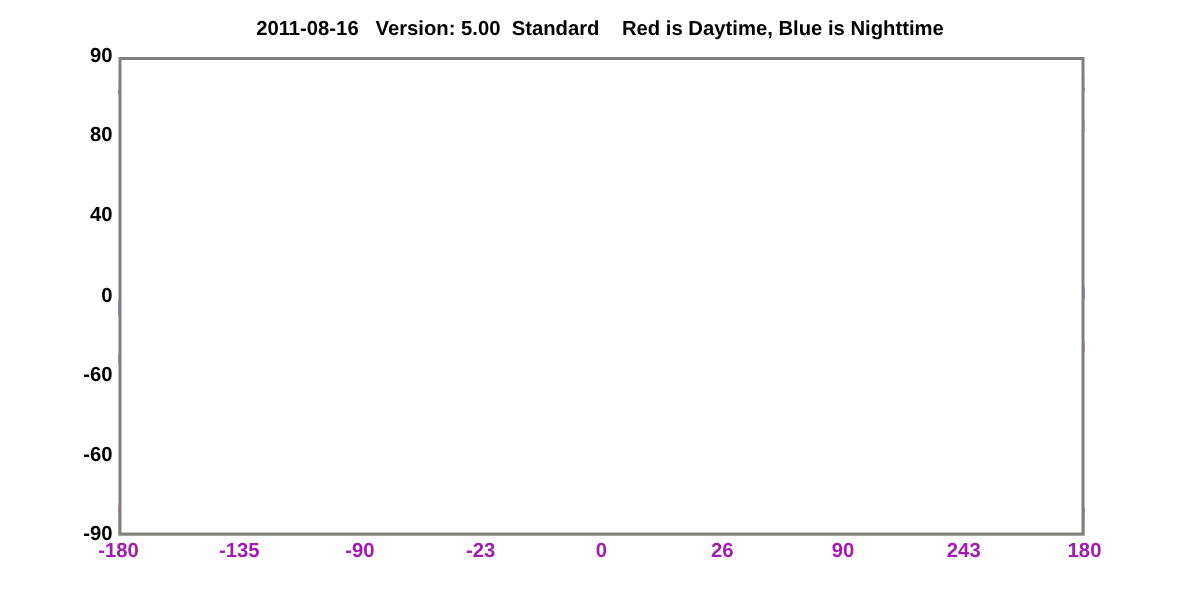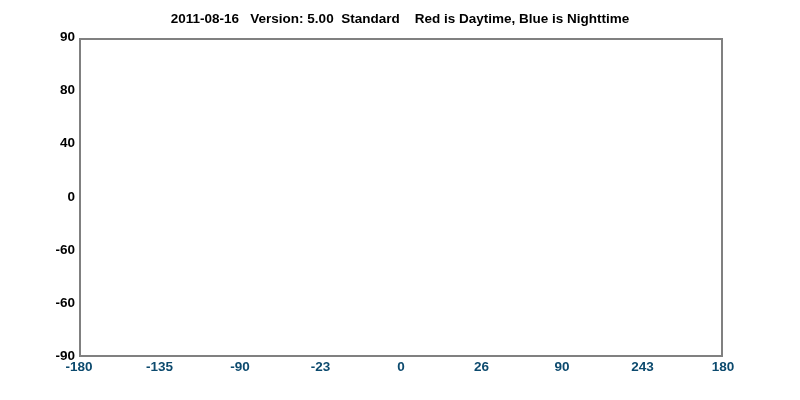--- a/index.html
+++ b/index.html
@@ -8,21 +8,21 @@
   #root{position:relative;width:800px;height:400px;background:#fff;}
   #title{position:absolute;left:0;top:11px;width:800px;text-align:center;
          font-size:13.5px;font-weight:bold;color:#000;white-space:pre;
          letter-spacing:0px;}
   #plotwrap{position:absolute;left:79px;top:38px;width:644px;height:319px;}
   #frame{position:absolute;left:0;top:0;width:644px;height:319px;
          box-sizing:border-box;border:2px solid #808080;background:#ffffff;}
   svg.layer{position:absolute;left:0;top:0;}
   .ytick{position:absolute;font-size:13.5px;font-weight:bold;color:#000;
          text-align:right;width:62px;right:0;}
-  .xtick{position:absolute;font-size:13.5px;font-weight:bold;color:#0c4a6e;
+  .xtick{position:absolute;font-size:13.5px;font-weight:bold;color:#a21caf;
          text-align:center;}
   #yaxis{position:absolute;left:0;top:38px;width:75px;height:319px;}
   #xaxis{position:absolute;left:0;top:359px;width:800px;height:24px;}
 </style>
 </head>
 <body>
 
 <div id="root">
 
   <div id="title">2011-08-16   Version: 5.00  Standard    Red is Daytime, Blue is Nighttime</div>

